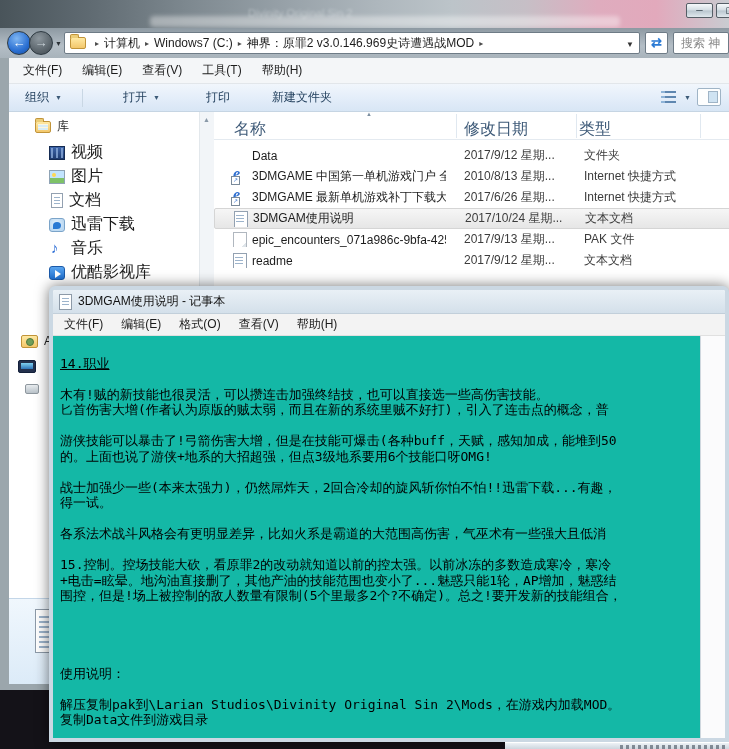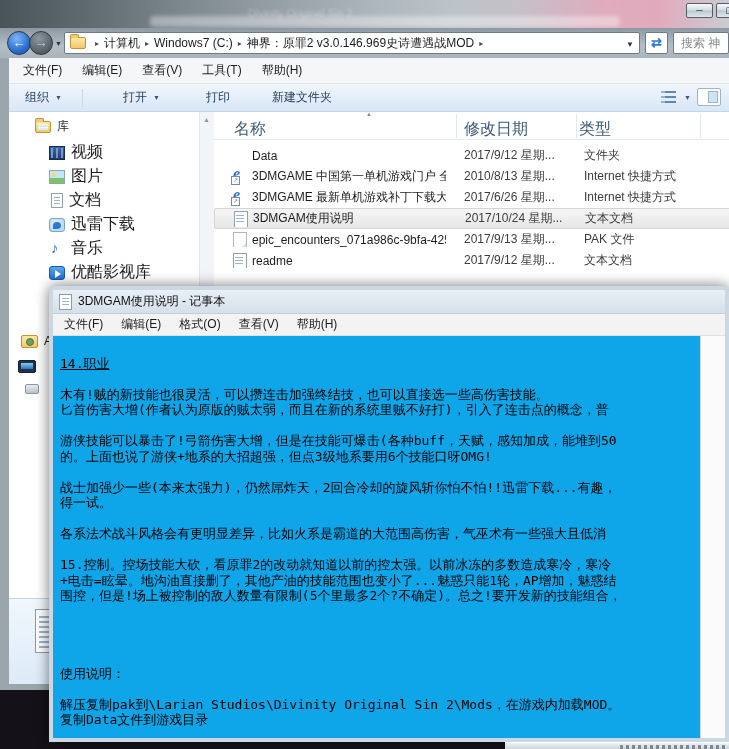--- a/index.html
+++ b/index.html
@@ -172,21 +172,21 @@
     box-shadow:0 0 14px rgba(0,0,0,.55); background:#fff; }
   .np-titlebar { height:24px; background:linear-gradient(#e9f0f6,#d4e0ea);
     border-bottom:1px solid #c2cfda; display:flex; align-items:center; gap:6px; padding-left:6px;
     font-size:12px; color:#111; border-radius:2px 2px 0 0; }
   .np-icon { width:13px; height:16px; background:#fff; border:1px solid #8d9aa8; position:relative; }
   .np-icon::before { content:""; position:absolute; left:2px; right:2px; top:3px; bottom:2px;
     background:repeating-linear-gradient(#9db4cc 0 1px,transparent 1px 3px); }
   .np-menubar { height:22px; background:#f3f3f3; border-bottom:1px solid #e0e0e0; display:flex;
     align-items:center; padding-left:2px; }
   .np-menubar .menu-item { padding:3px 9px; color:#1c1c1c; }
-  .np-client { position:relative; height:402px; background:#0ea5e9; }
+  .np-client { position:relative; height:402px; background:#14b8a6; }
   .np-scrollbar { position:absolute; right:0; top:0; width:25px; height:100%; background:#fbfbfc;
     border-left:1px solid #cfd7de; }
   .np-text { position:absolute; left:0; top:0; right:25px; height:100%; padding:4px 2px 0 7px;
     font-family:"DejaVu Sans Mono", monospace; font-size:13px; color:#000; overflow:hidden; }
   .np-line { height:15.5px; line-height:15.5px; white-space:pre; }
   .np-line.underline span { text-decoration:underline; }
 </style>
 </head>
 <body>
 <div id="screen">

